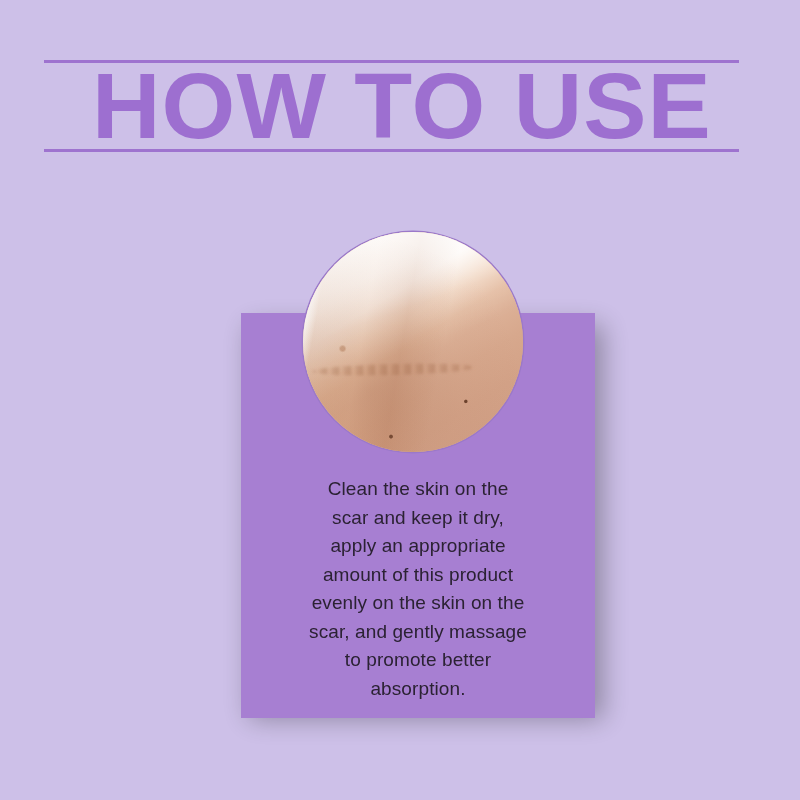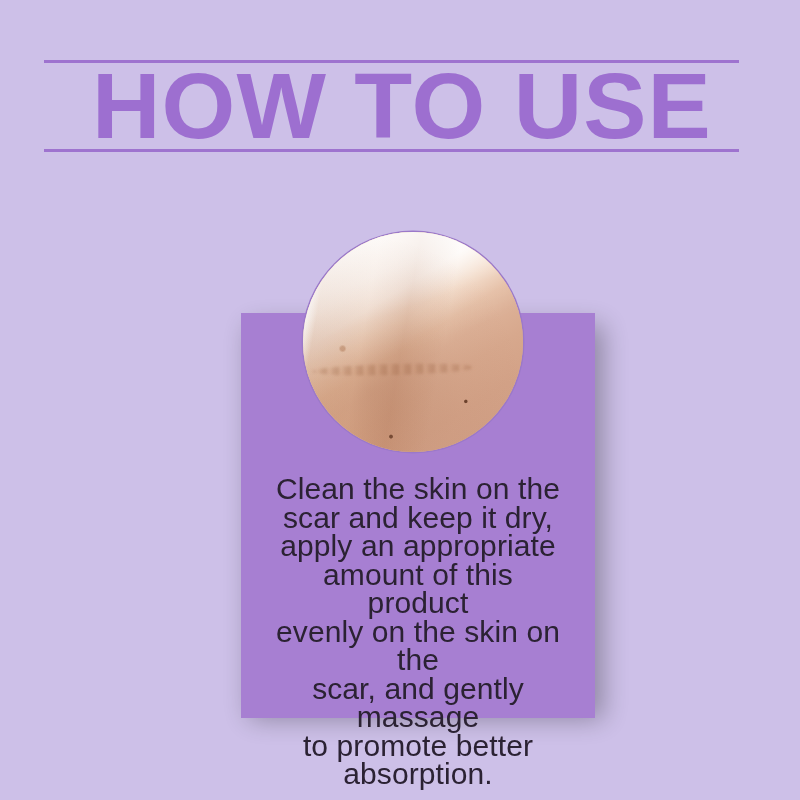--- a/index.html
+++ b/index.html
@@ -81,21 +81,21 @@
     background: #a77fd2;
   }
 
   .card-text {
     position: absolute;
     left: 28px;
     top: 162px;
     width: 298px;
     text-align: center;
     font-family: "Liberation Sans", sans-serif;
-    font-size: 30px;
+    font-size: 19px;
     line-height: 28.5px;
     color: #2b2233;
     letter-spacing: 0.1px;
     white-space: pre-line;
   }
 
   
   .photo-circle {
     position: absolute;
     left: 303px;

